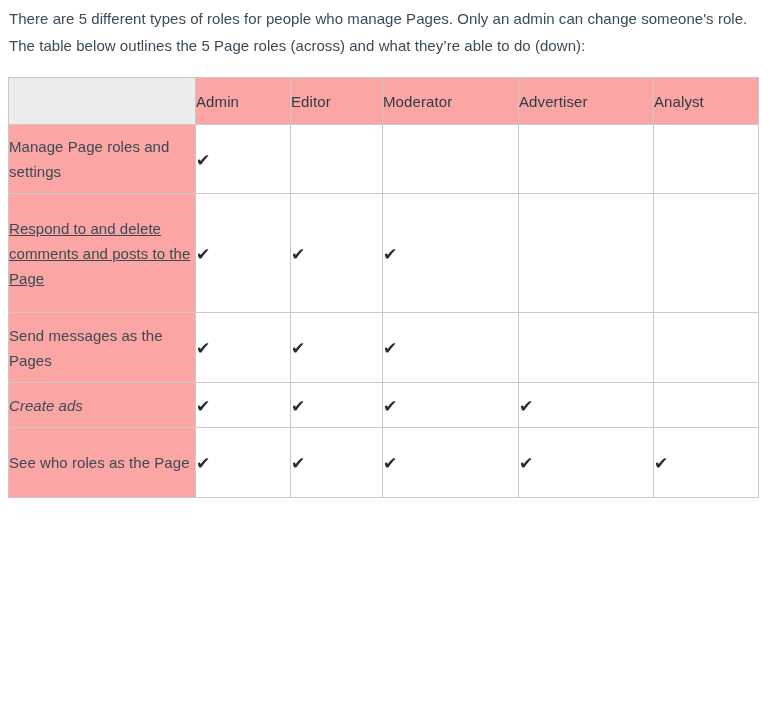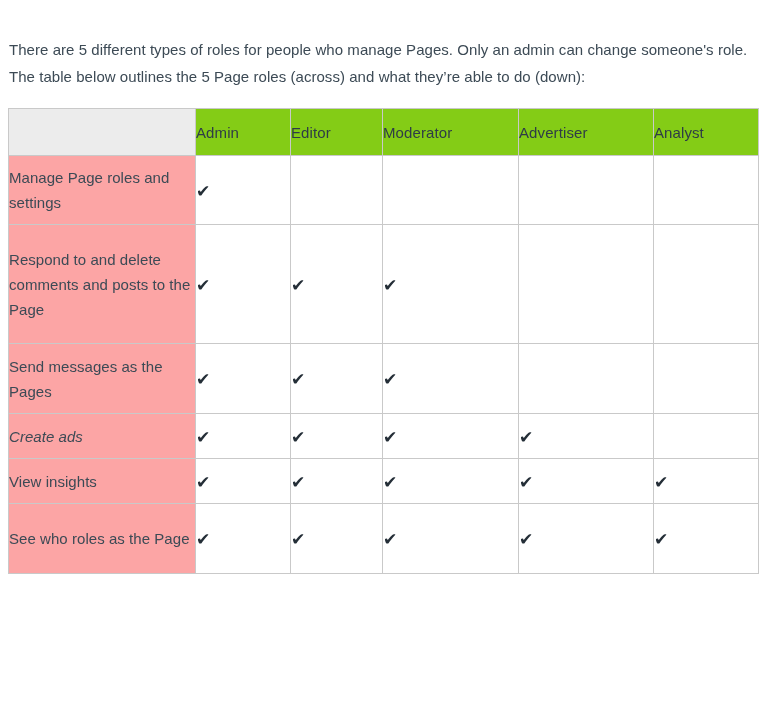--- a/index.html
+++ b/index.html
@@ -13,21 +13,20 @@
     font-family: "Liberation Sans", "DejaVu Sans", sans-serif;
     color: #3c4a55;
     -webkit-font-smoothing: antialiased;
     overflow: hidden;
   }
   .page {
     position: relative;
     width: 770px;
     height: 552px;
     box-sizing: border-box;
-    margin-top: 31px;
   }
   
   .intro {
     margin: 0;
     padding: 6px 12px 0 9px;
     font-size: 15px;
     line-height: 26.5px;
     color: #3c4a55;
     letter-spacing: 0.05px;
   }
@@ -52,21 +51,21 @@
   table.roles-table th,
   table.roles-table td {
     border: 1px solid #c9c9c9;
     padding: 0;
     vertical-align: middle;
     font-weight: normal;
     text-align: left;
   }
   
   thead th {
-    background: #84cc16;
+    background: #fca5a5;
     height: 46px;
     font-size: 15px;
     font-weight: bold;
     color: #2f3c47;
     padding: 0 0 0 14px;
     letter-spacing: 0.1px;
   }
   thead th.corner {
     background: #ececec;
   }
@@ -92,21 +91,21 @@
     display: inline-block;
     color: #242e37;
     font-size: 17px;
     line-height: 1;
     transform: translateY(1px);
   }
   
   tr.r-1 td { height: 68px; }
   tr.r-2 td { height: 69px; }
   tr.r-3 td { height: 69px; }
-  tr.r-4 td { height: 118px; }
+  tr.r-4 td { height: 118px; text-decoration: underline; }
   tr.r-5 td { height: 69px; }
   tr.r-6 td { height: 44px; font-style: italic; }
   tr.r-7 td { height: 44px; }
   tr.r-8 td { height: 69px; }
 </style>
 </head>
 <body>
 
 <div class="page">
 
@@ -158,28 +157,20 @@
             <td class="check"></td>
           </tr>
           <tr class="r-6">
             <td class="task">Create ads</td>
             <td class="check"><span class="mark">✔</span></td>
             <td class="check"><span class="mark">✔</span></td>
             <td class="check"><span class="mark">✔</span></td>
             <td class="check"><span class="mark">✔</span></td>
             <td class="check"></td>
           </tr>
-          <tr class="r-7">
-            <td class="task">View insights</td>
-            <td class="check"><span class="mark">✔</span></td>
-            <td class="check"><span class="mark">✔</span></td>
-            <td class="check"><span class="mark">✔</span></td>
-            <td class="check"><span class="mark">✔</span></td>
-            <td class="check"><span class="mark">✔</span></td>
-          </tr>
           <tr class="r-8">
             <td class="task">See who roles as the Page</td>
             <td class="check"><span class="mark">✔</span></td>
             <td class="check"><span class="mark">✔</span></td>
             <td class="check"><span class="mark">✔</span></td>
             <td class="check"><span class="mark">✔</span></td>
             <td class="check"><span class="mark">✔</span></td>
           </tr>
         </tbody>
     </table>

